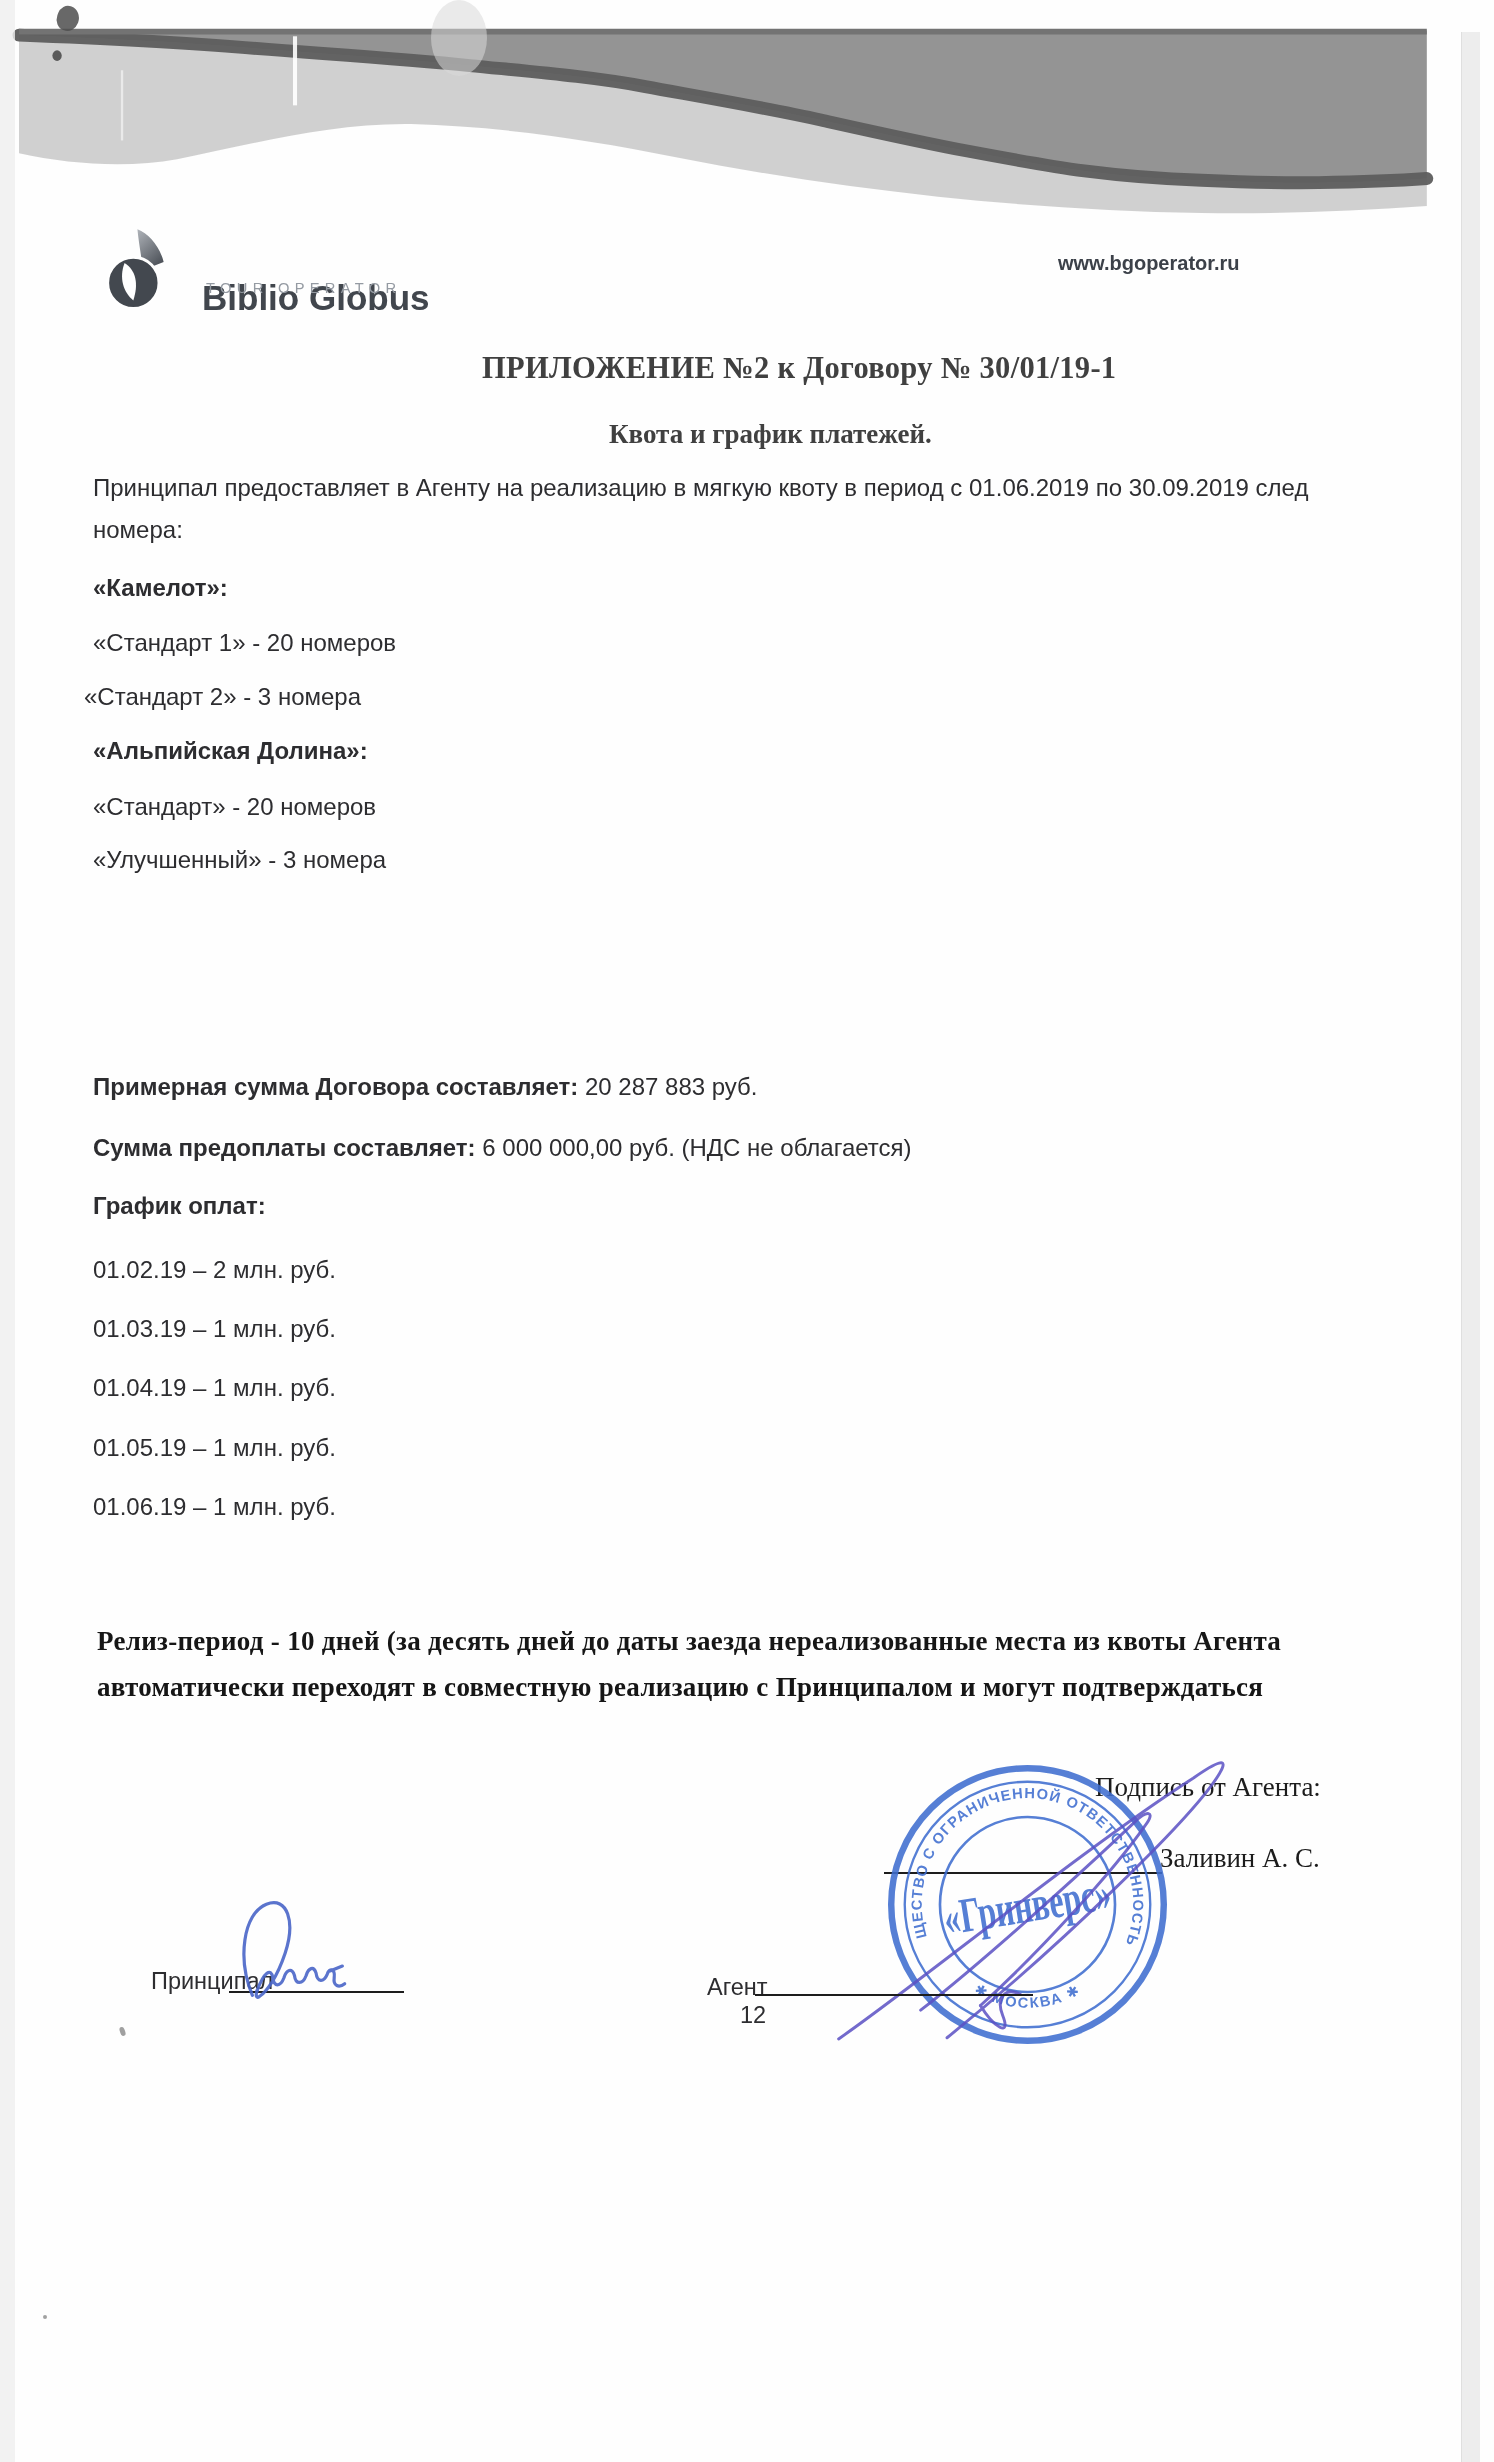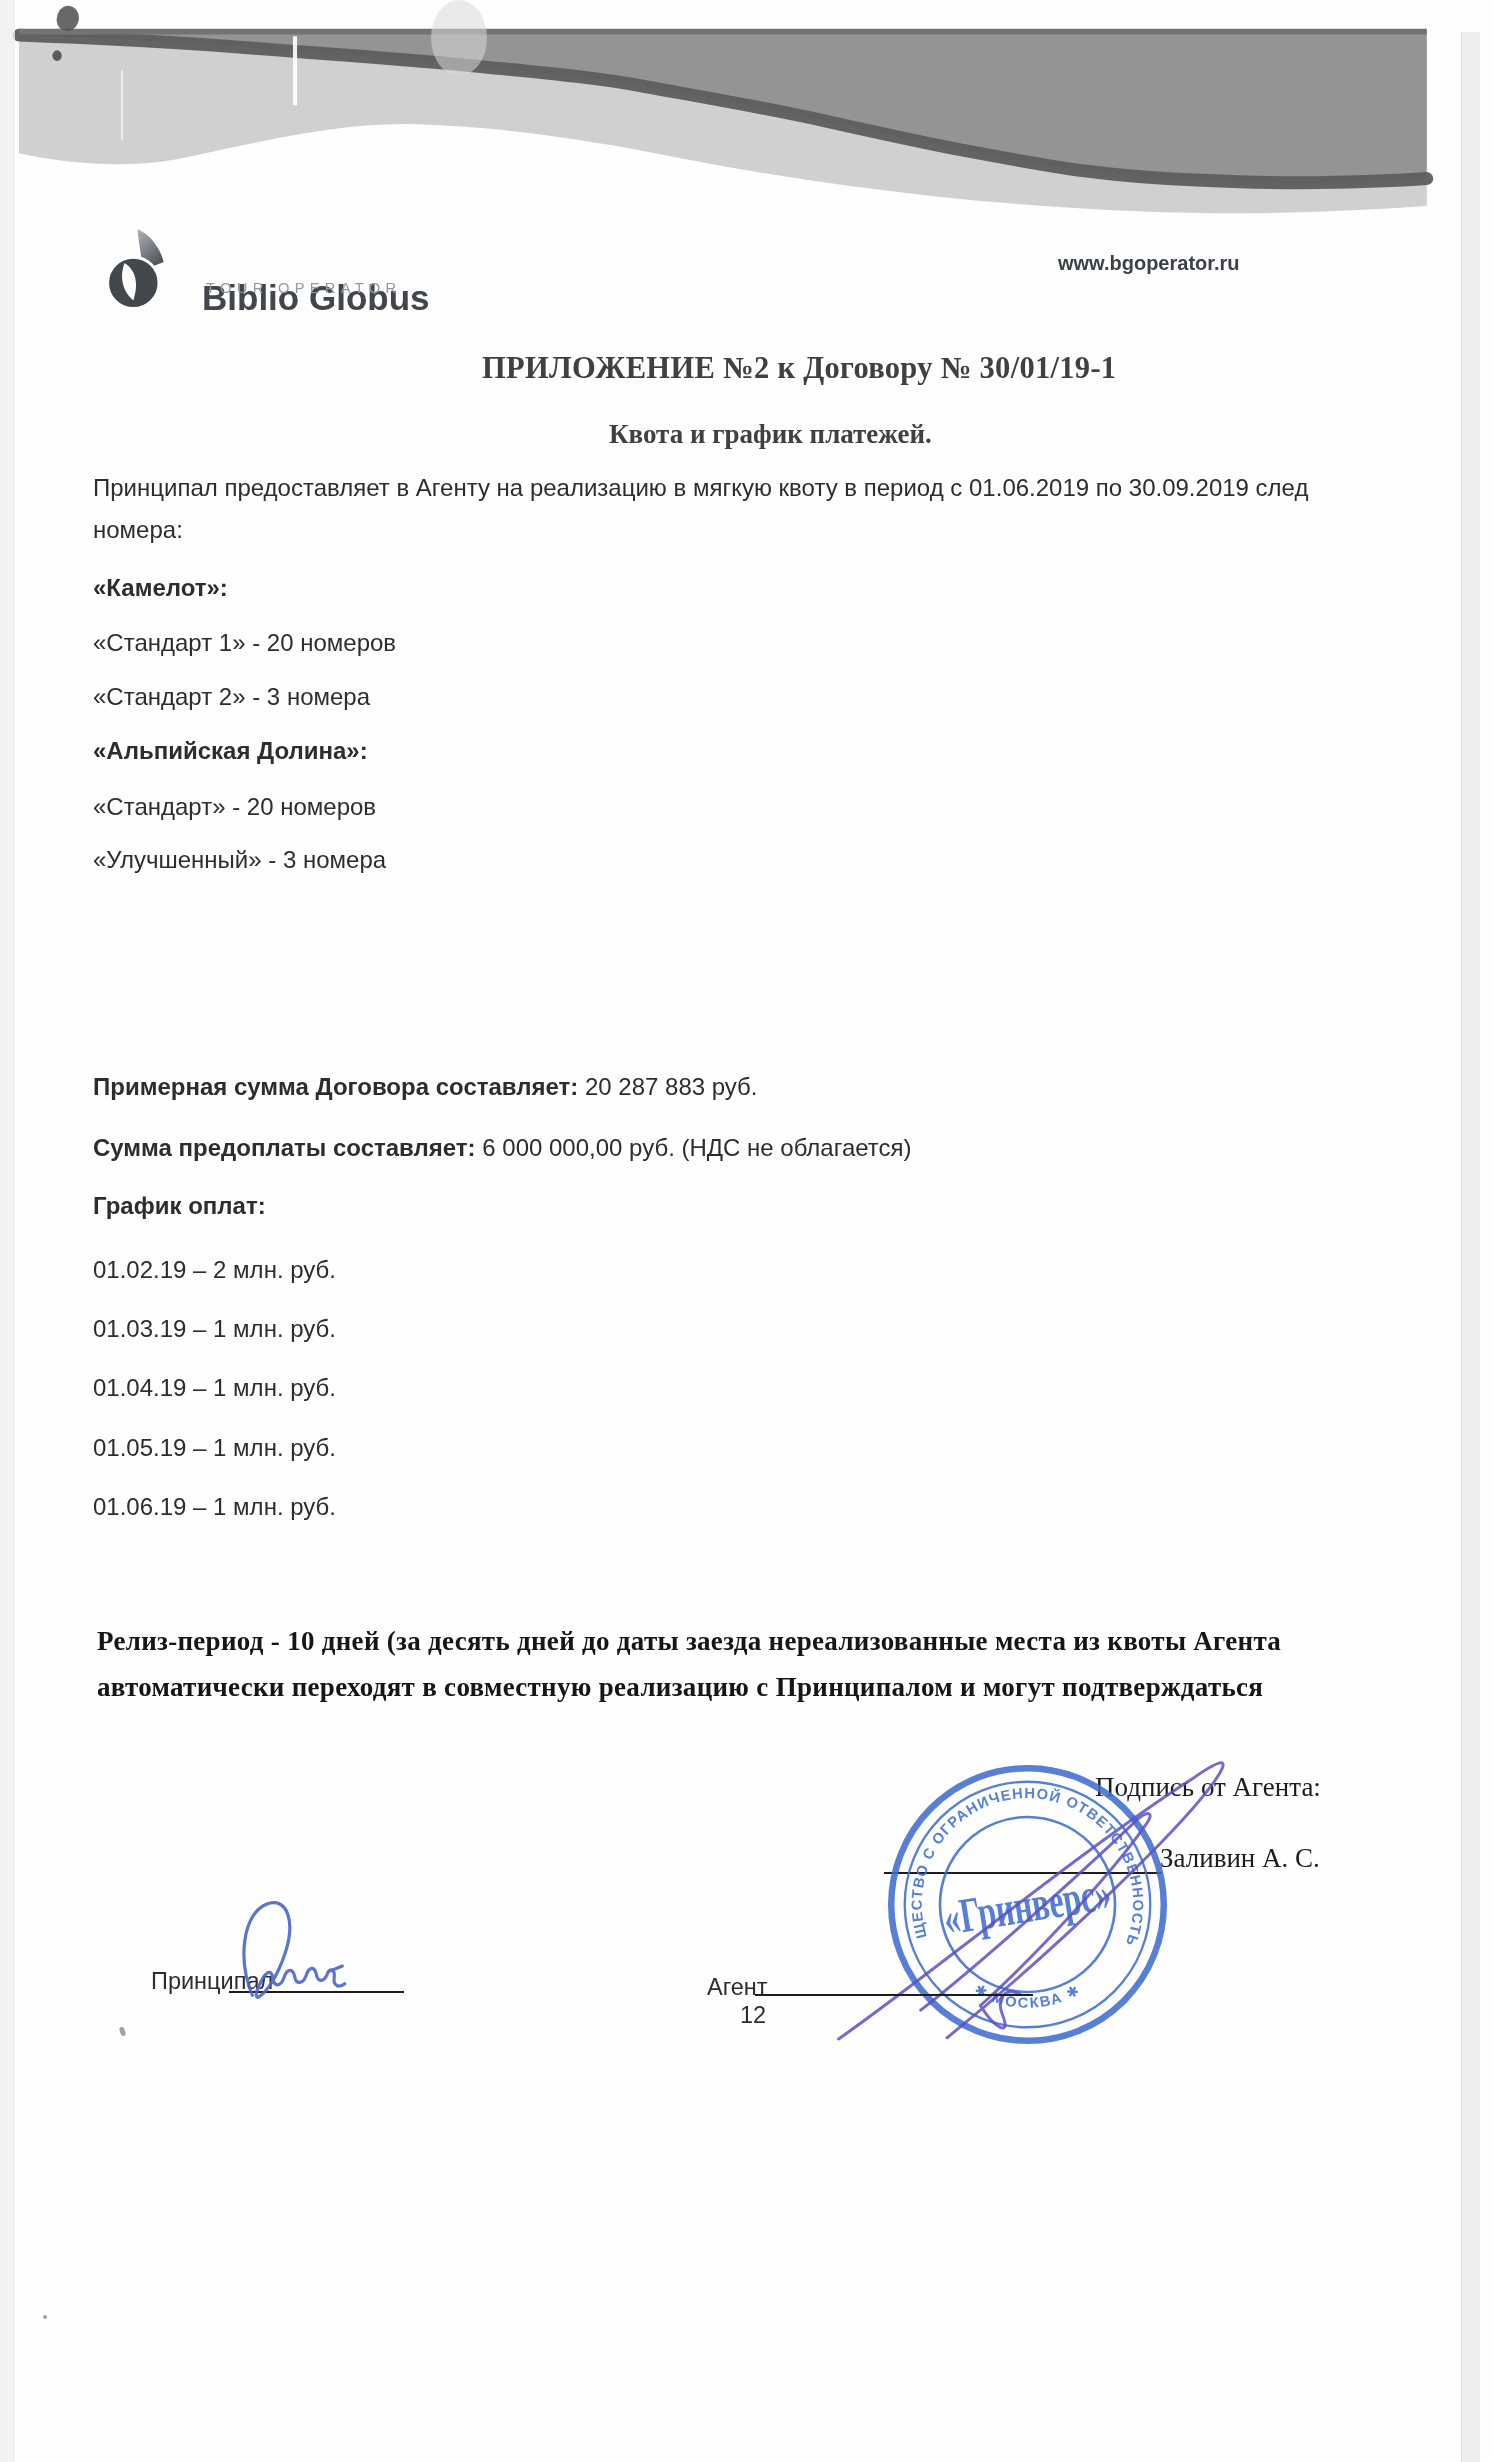--- a/index.html
+++ b/index.html
@@ -74,21 +74,21 @@
   <div class="t" style="left:1058px;top:252px;font-size:20px;font-weight:bold;color:#3c4149;">www.bgoperator.ru</div>
 
   <div class="t serif title" style="left:482px;top:351px;">ПРИЛОЖЕНИЕ №2 к Договору № 30/01/19-1</div>
   <div class="t serif" style="left:609px;top:419px;font-size:27px;font-weight:bold;">Квота и график платежей.</div>
 
   <div class="t sans" style="left:93px;top:474px;">Принципал предоставляет в Агенту на реализацию в мягкую квоту в период с 01.06.2019 по 30.09.2019 след</div>
   <div class="t sans" style="left:93px;top:516px;">номера:</div>
 
   <div class="t sans b" style="left:93px;top:574px;">«Камелот»:</div>
   <div class="t sans" style="left:93px;top:629px;">«Стандарт 1» - 20 номеров</div>
-  <div class="t sans" style="left:93px;top:683px;">«Стандарт 2» - 3 номера</div>
+  <div class="t sans" style="left:84px;top:683px;">«Стандарт 2» - 3 номера</div>
   <div class="t sans b" style="left:93px;top:737px;">«Альпийская Долина»:</div>
   <div class="t sans" style="left:93px;top:793px;">«Стандарт» - 20 номеров</div>
   <div class="t sans" style="left:93px;top:846px;">«Улучшенный» - 3 номера</div>
 
   <div class="t sans" style="left:93px;top:1073px;">
     <span class="b">Примерная сумма Договора составляет:</span><span> 20 287 883 руб.</span>
   </div>
   <div class="t sans" style="left:93px;top:1134px;">
     <span class="b">Сумма предоплаты составляет:</span><span> 6 000 000,00 руб. (НДС не облагается)</span>
   </div>

